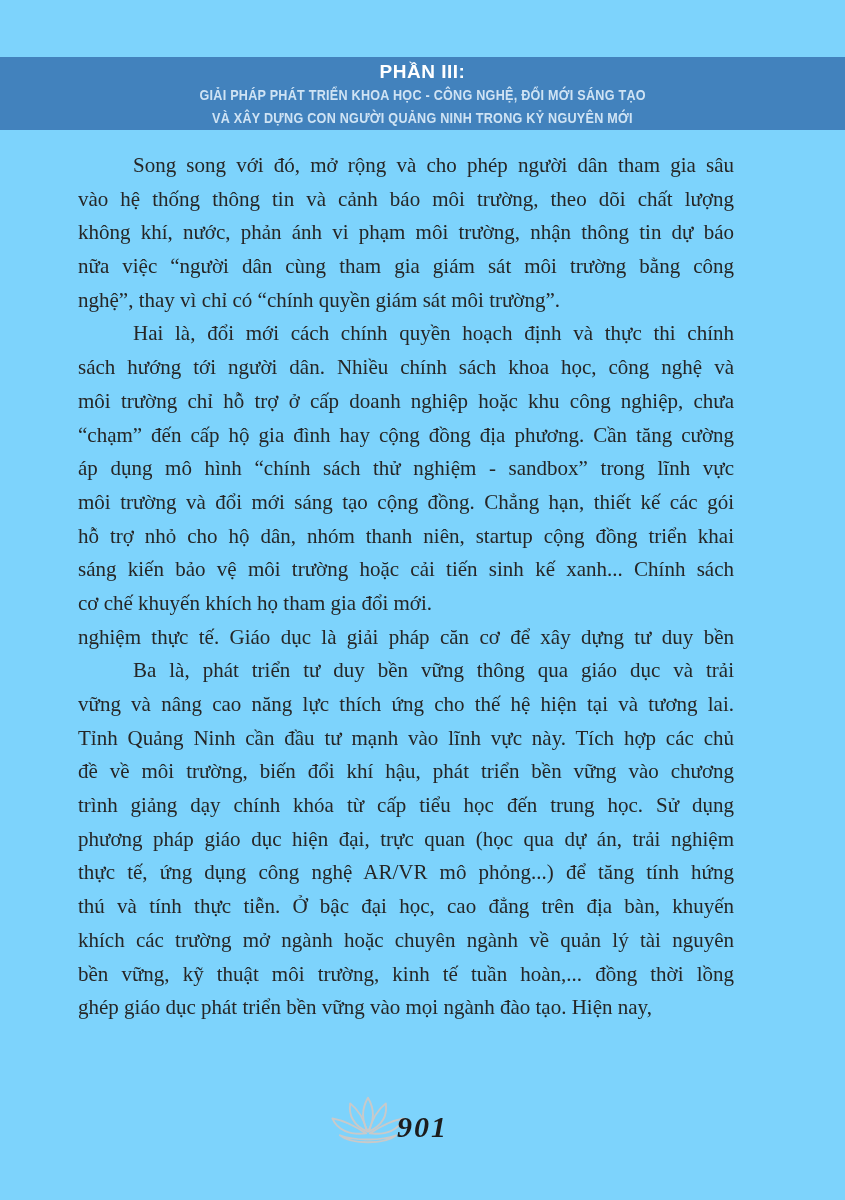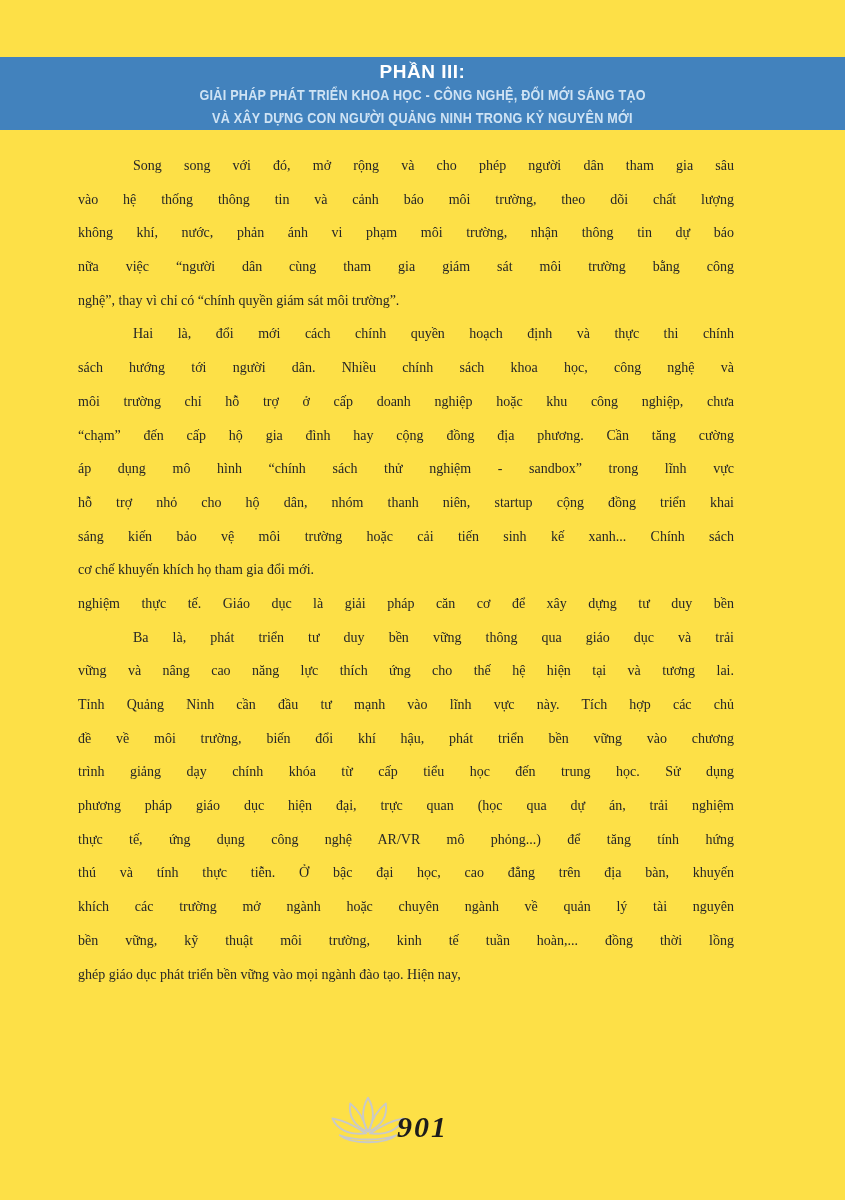--- a/index.html
+++ b/index.html
@@ -1,20 +1,20 @@
 <!DOCTYPE html>
 <html lang="vi"><head>
 <meta charset="utf-8">
 <style>
   html, body { margin: 0; padding: 0; background: #ffffff; }
   .page {
     position: relative;
     width: 845px;
     height: 1200px;
-    background: #fde047;
+    background: #7dd3fc;
     overflow: hidden;
     font-family: "Liberation Serif", serif;
   }
 
   
   .banner {
     position: absolute;
     top: 57px;
     left: 0;
     width: 845px;
@@ -48,21 +48,21 @@
     white-space: nowrap;
   }
 
   
   .body-text {
     position: absolute;
     top: 149px;
     left: 78px;
     width: 656px;
     color: #262626;
-    font-size: 14px;
+    font-size: 21px;
     line-height: 33.7px;
   }
   .line {
     height: 33.7px;
     text-align: justify;
     text-align-last: justify;
     overflow: hidden;
     white-space: normal;
   }
   .line.first { text-indent: 55px; }
@@ -112,20 +112,21 @@
       <div class="line first">Song song với đó, mở rộng và cho phép người dân tham gia sâu</div>
       <div class="line">vào hệ thống thông tin và cảnh báo môi trường, theo dõi chất lượng</div>
       <div class="line">không khí, nước, phản ánh vi phạm môi trường, nhận thông tin dự báo</div>
       <div class="line">nữa việc “người dân cùng tham gia giám sát môi trường bằng công</div>
       <div class="line last">nghệ”, thay vì chỉ có “chính quyền giám sát môi trường”.</div>
       <div class="line first"><span class="lead">Hai là,</span> đổi mới cách chính quyền hoạch định và thực thi chính</div>
       <div class="line">sách hướng tới người dân. Nhiều chính sách khoa học, công nghệ và</div>
       <div class="line">môi trường chỉ hỗ trợ ở cấp doanh nghiệp hoặc khu công nghiệp, chưa</div>
       <div class="line">“chạm” đến cấp hộ gia đình hay cộng đồng địa phương. Cần tăng cường</div>
       <div class="line">áp dụng mô hình “chính sách thử nghiệm - sandbox” trong lĩnh vực</div>
+      <div class="line">môi trường và đổi mới sáng tạo cộng đồng. Chẳng hạn, thiết kế các gói</div>
       <div class="line">hỗ trợ nhỏ cho hộ dân, nhóm thanh niên, startup cộng đồng triển khai</div>
       <div class="line">sáng kiến bảo vệ môi trường hoặc cải tiến sinh kế xanh... Chính sách</div>
       <div class="line last">cơ chế khuyến khích họ tham gia đổi mới.</div>
       <div class="line">nghiệm thực tế. Giáo dục là giải pháp căn cơ để xây dựng tư duy bền</div>
       <div class="line first"><span class="lead">Ba là,</span> phát triển tư duy bền vững thông qua giáo dục và trải</div>
       <div class="line">vững và nâng cao năng lực thích ứng cho thế hệ hiện tại và tương lai.</div>
       <div class="line">Tỉnh Quảng Ninh cần đầu tư mạnh vào lĩnh vực này. Tích hợp các chủ</div>
       <div class="line">đề về môi trường, biến đổi khí hậu, phát triển bền vững vào chương</div>
       <div class="line">trình giảng dạy chính khóa từ cấp tiểu học đến trung học. Sử dụng</div>
       <div class="line">phương pháp giáo dục hiện đại, trực quan (học qua dự án, trải nghiệm</div>

